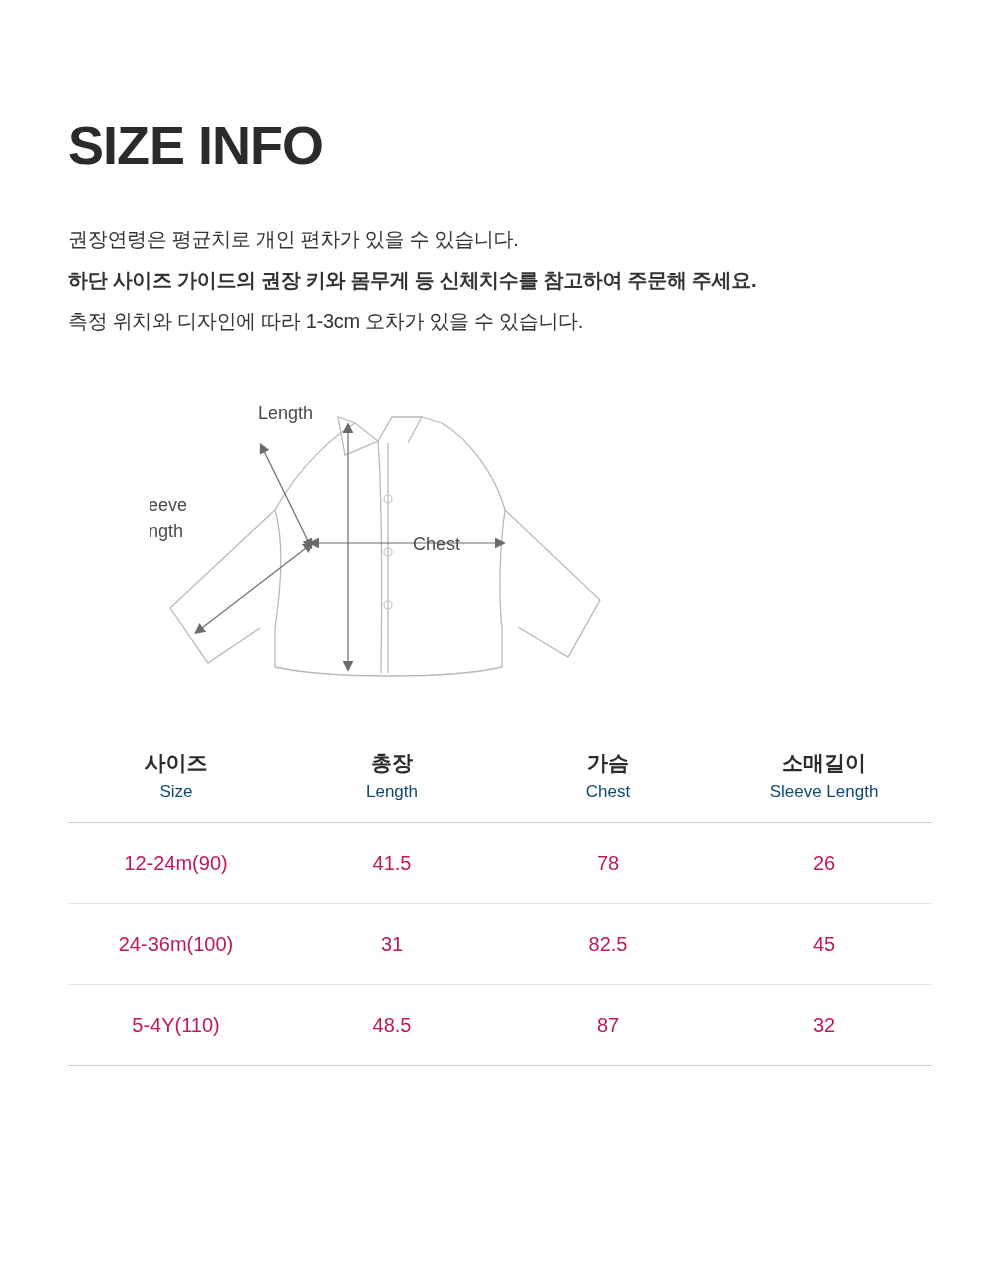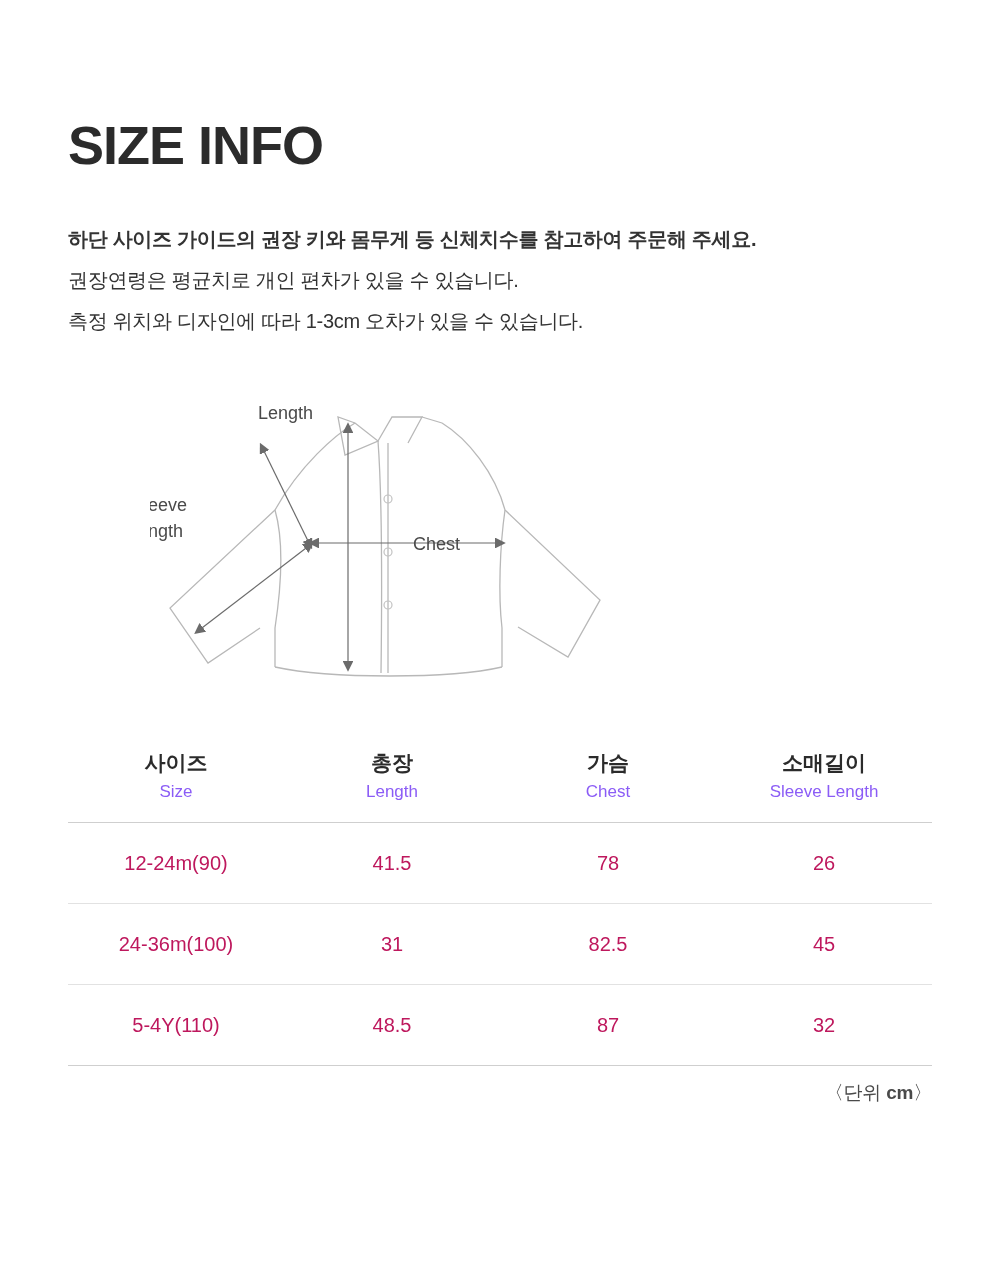--- a/index.html
+++ b/index.html
@@ -69,21 +69,21 @@
   }
   .th-kr {
     font-size: 21px;
     font-weight: bold;
     color: #2b2b2b;
     line-height: 1.5;
     display: block;
   }
   .th-en {
     font-size: 17px;
-    color: #8b5cf6;
+    color: #0c4a6e;
     line-height: 1.5;
     display: block;
     font-weight: normal;
   }
   table.size-table thead th {
     padding-bottom: 18px;
     border-bottom: 1px solid #cfcfcf;
   }
   table.size-table tbody td {
     font-size: 20px;
@@ -105,22 +105,22 @@
   .unit .u-cm { font-weight: bold; }
 </style>
 </head>
 <body>
 
 <div class="page">
 
   <h1 class="title">SIZE INFO</h1>
 
   <div class="notes">
+    <div class="note-line">권장연령은 평균치로 개인 편차가 있을 수 있습니다.</div>
     <div class="note-line bold">하단 사이즈 가이드의 권장 키와 몸무게 등 신체치수를 참고하여 주문해 주세요.</div>
-    <div class="note-line">권장연령은 평균치로 개인 편차가 있을 수 있습니다.</div>
     <div class="note-line">측정 위치와 디자인에 따라 1-3cm 오차가 있을 수 있습니다.</div>
   </div>
 
   <div class="diagram-wrap">
     <svg class="diagram" width="700" height="320" viewBox="0 0 700 320">
       <defs>
         <marker id="arrHead" markerWidth="9" markerHeight="9" refX="5" refY="4.5" orient="auto">
           <path d="M0,0 L9,4.5 L0,9 z" fill="#6b6b6b"></path>
         </marker>
         <marker id="arrTail" markerWidth="9" markerHeight="9" refX="4" refY="4.5" orient="auto">
@@ -210,17 +210,14 @@
       </tr>
       <tr>
         <td>5-4Y(110)</td>
         <td>48.5</td>
         <td>87</td>
         <td>32</td>
       </tr>
     </tbody>
   </table>
 
-  <div class="unit">
-    <span>〈단위 </span><span class="u-cm">cm</span><span>〉</span>
-  </div>
 
 </div>
 
 </body></html>

